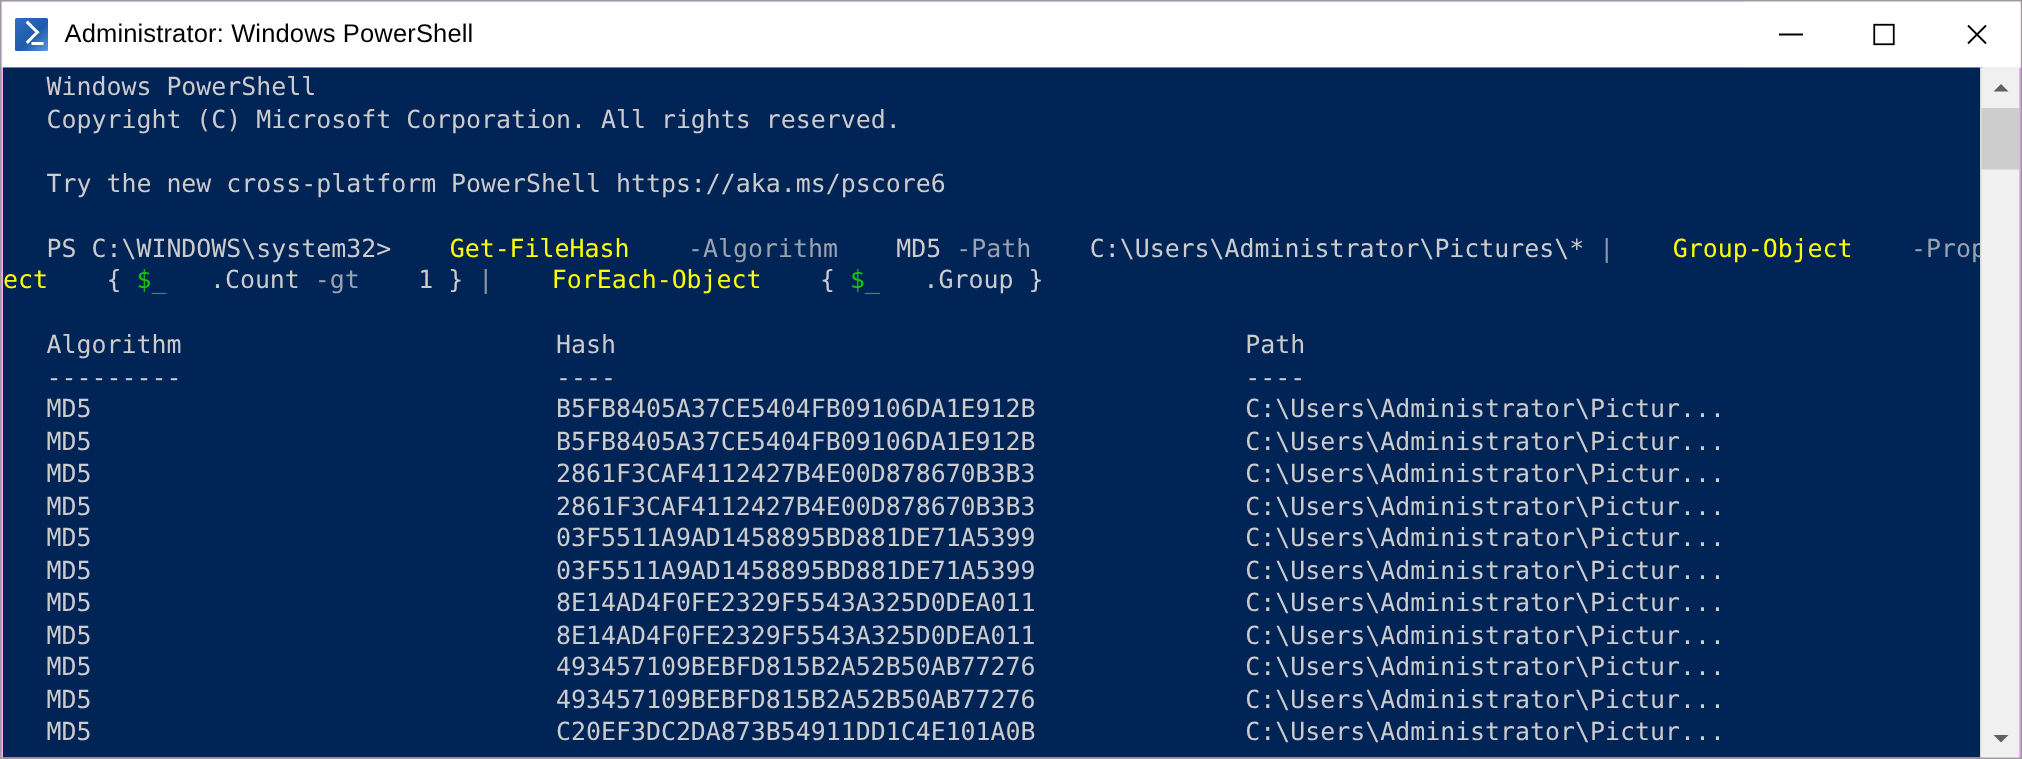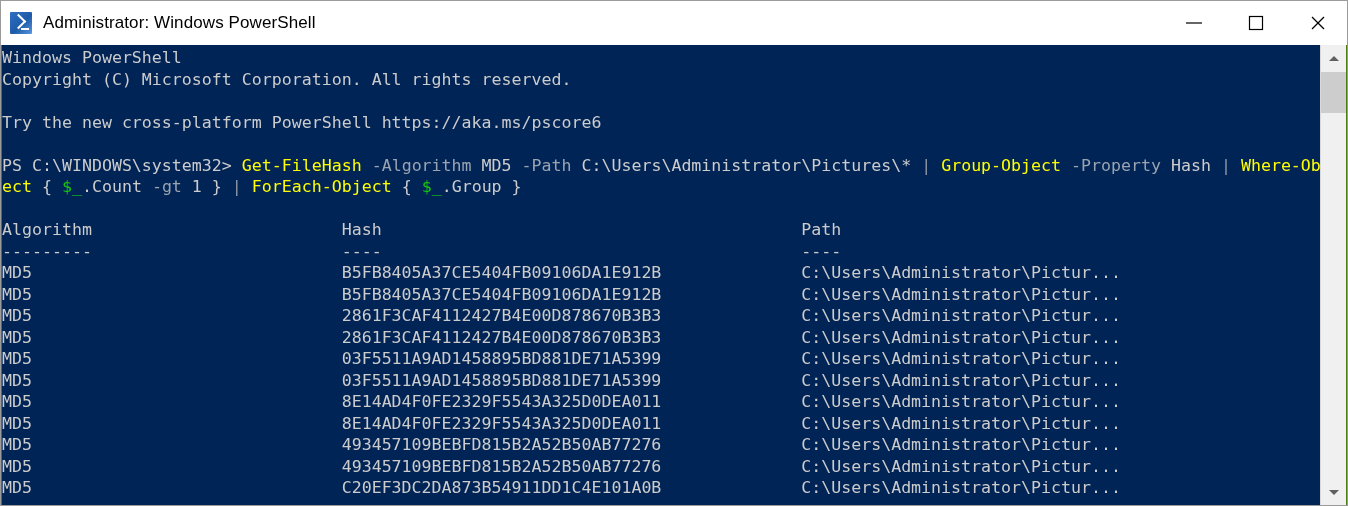--- a/index.html
+++ b/index.html
@@ -11,21 +11,21 @@
     width: 1348px;
     height: 506px;
     overflow: hidden;
     font-family: "DejaVu Sans Mono", monospace;
   }
 
   .window {
     position: relative;
     width: 1348px;
     height: 506px;
-    background: #4d7c0f;
+    background: #f0abfc;
     box-sizing: border-box;
     border: 1px solid #9b9b9b;
     border-top: 1px solid #9b9b9b;
     overflow: hidden;
   }
 
   
   .titlebar {
     position: absolute;
     left: 0; top: 0;
@@ -102,21 +102,21 @@
     width: 1350px;
     font-family: "DejaVu Sans Mono", "Liberation Mono", monospace;
     font-size: 16.6px;
     line-height: 21.5px;
     white-space: pre;
     color: #ccccdd;
     letter-spacing: 0px;
   }
   .ln { height: 21.5px; white-space: pre; }
 
-  .c-white  { color: #cccccc; }
+  .c-white  { color: #cccccc; padding-left: 29px; }
   .c-yellow { color: #ffff00; }
   .c-gray   { color: #9aa3b0; }
   .c-green  { color: #16c60c; }
   .c-pipe   { color: #8f97a6; }
 
   
   .scrollbar {
     position: absolute;
     right: 1px;
     top: 44px;

